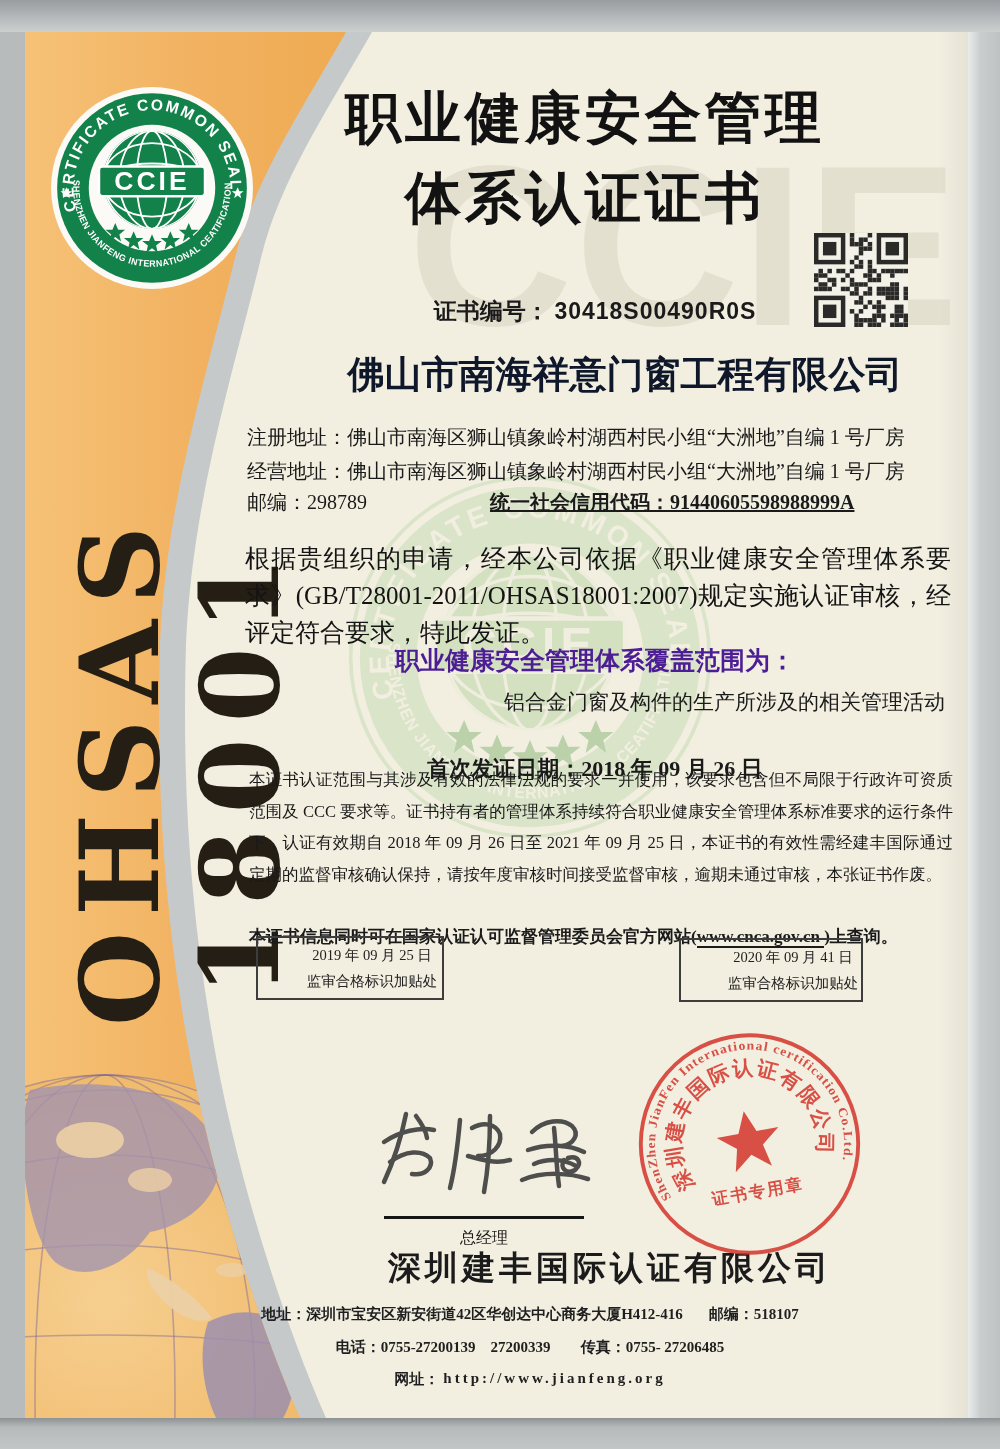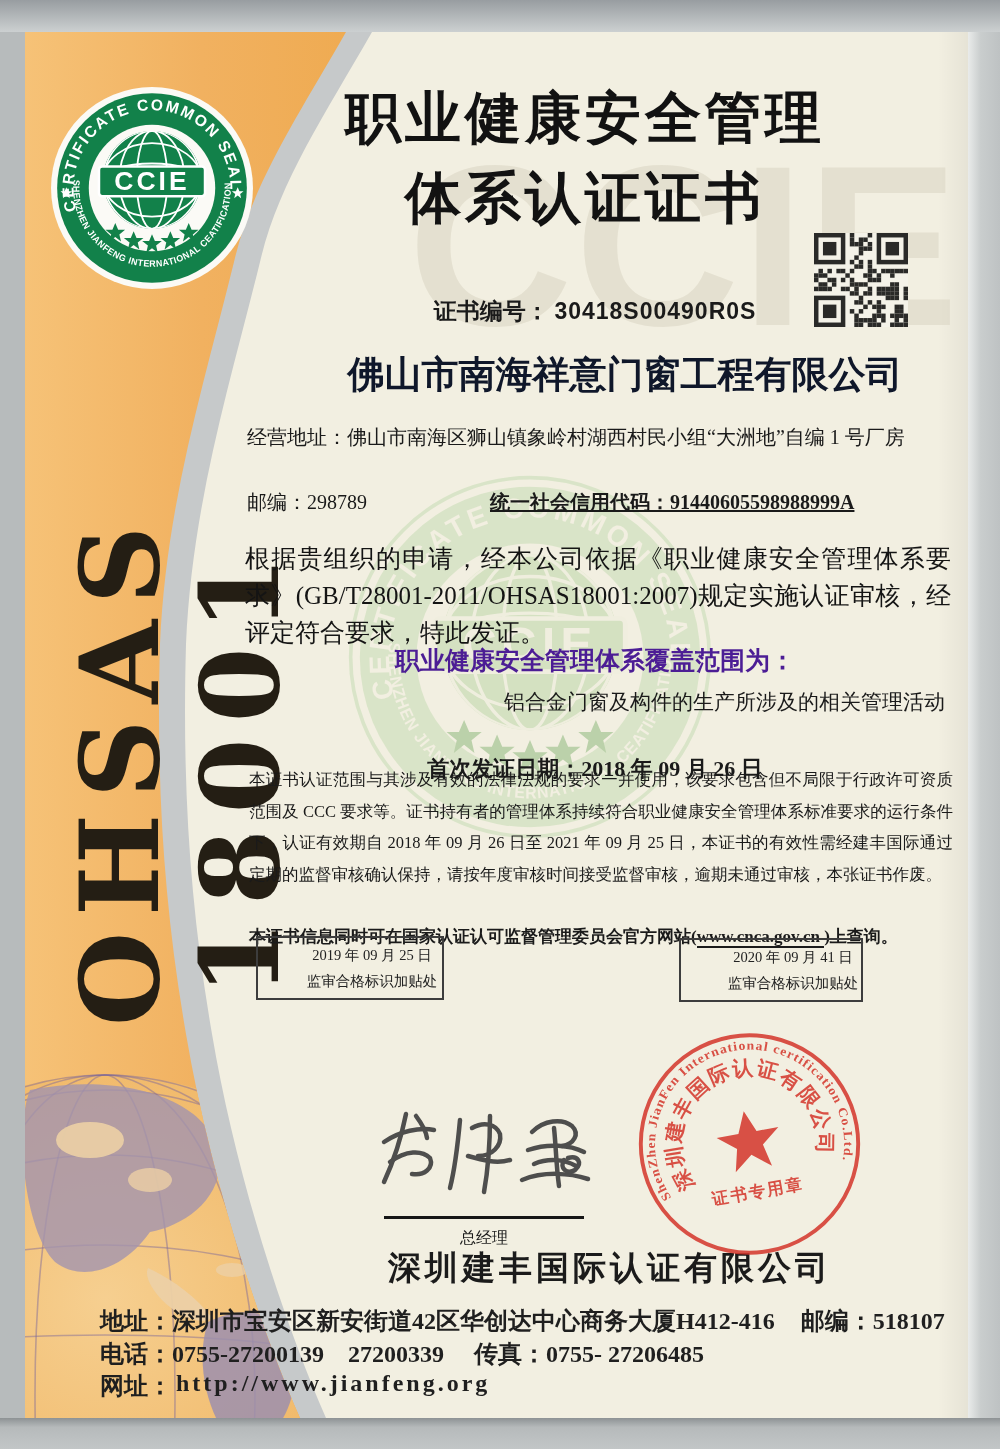--- a/index.html
+++ b/index.html
@@ -51,21 +51,21 @@
   .info2{left:249px;top:925px;width:704px;font-size:17px;font-weight:700;}
   .u{border-bottom:2px solid #1a1a1a;}
   .audit-box{position:absolute;z-index:5;border:2px solid #3d3d3d;text-align:center;
      font-size:14.5px;line-height:26px;padding-top:4px;color:#222;padding-left:44px;}
   .box1{left:256px;top:936px;width:140px;height:56px;}
   .box2{left:679px;top:938px;width:136px;height:56px;}
   .sig-line{position:absolute;left:384px;top:1216px;width:200px;height:3px;background:#161616;z-index:5;}
   .sig-title{left:398px;top:1228px;width:172px;text-align:center;font-size:16px;}
   .issuer-name{left:250px;top:1246px;width:720px;text-align:center;font-size:33px;font-weight:700;
      letter-spacing:4px;font-family:"Liberation Sans","DejaVu Sans",sans-serif;color:#1b1b1b;}
-  .f-line{display:flex;font-size:24px;font-weight:700;color:#1f1f1f;}
+  .f-line{display:flex;justify-content:center;font-size:15px;font-weight:700;color:#1f1f1f;}
   .f1{left:100px;top:1305px;width:860px;gap:26px;}
   .f2{left:100px;top:1338px;width:860px;gap:30px;}
   .f3{left:100px;top:1370px;width:860px;gap:4px;}
   .f3 .web{letter-spacing:3px;font-family:"Liberation Serif",serif;}
 </style>
 </head>
 <body>
 
 <div id="canvas">
 
@@ -347,20 +347,23 @@
 
   <div class="tb certno">
     <span>证书编号：</span>
     <span class="num">30418S00490R0S</span>
   </div>
 
   <div class="tb company">佛山市南海祥意门窗工程有限公司</div>
 
   <div class="tb addr">
     <div>
+      <span>注册地址：</span><span>佛山市南海区狮山镇象岭村湖西村民小组“大洲地”自编 1 号厂房</span>
+    </div>
+    <div>
       <span>经营地址：</span><span>佛山市南海区狮山镇象岭村湖西村民小组“大洲地”自编 1 号厂房</span>
     </div>
   </div>
 
   <div class="tb postal-row">
     <span><span>邮编：</span><span>298789</span></span>
     <span class="credit"><span>统一社会信用代码：</span><span>91440605598988999A</span></span>
   </div>
 
   <div class="tb grant">根据贵组织的申请，经本公司依据《职业健康安全管理体系要求》(GB/T28001-2011/OHSAS18001:2007)规定实施认证审核，经评定符合要求，特此发证。</div>

